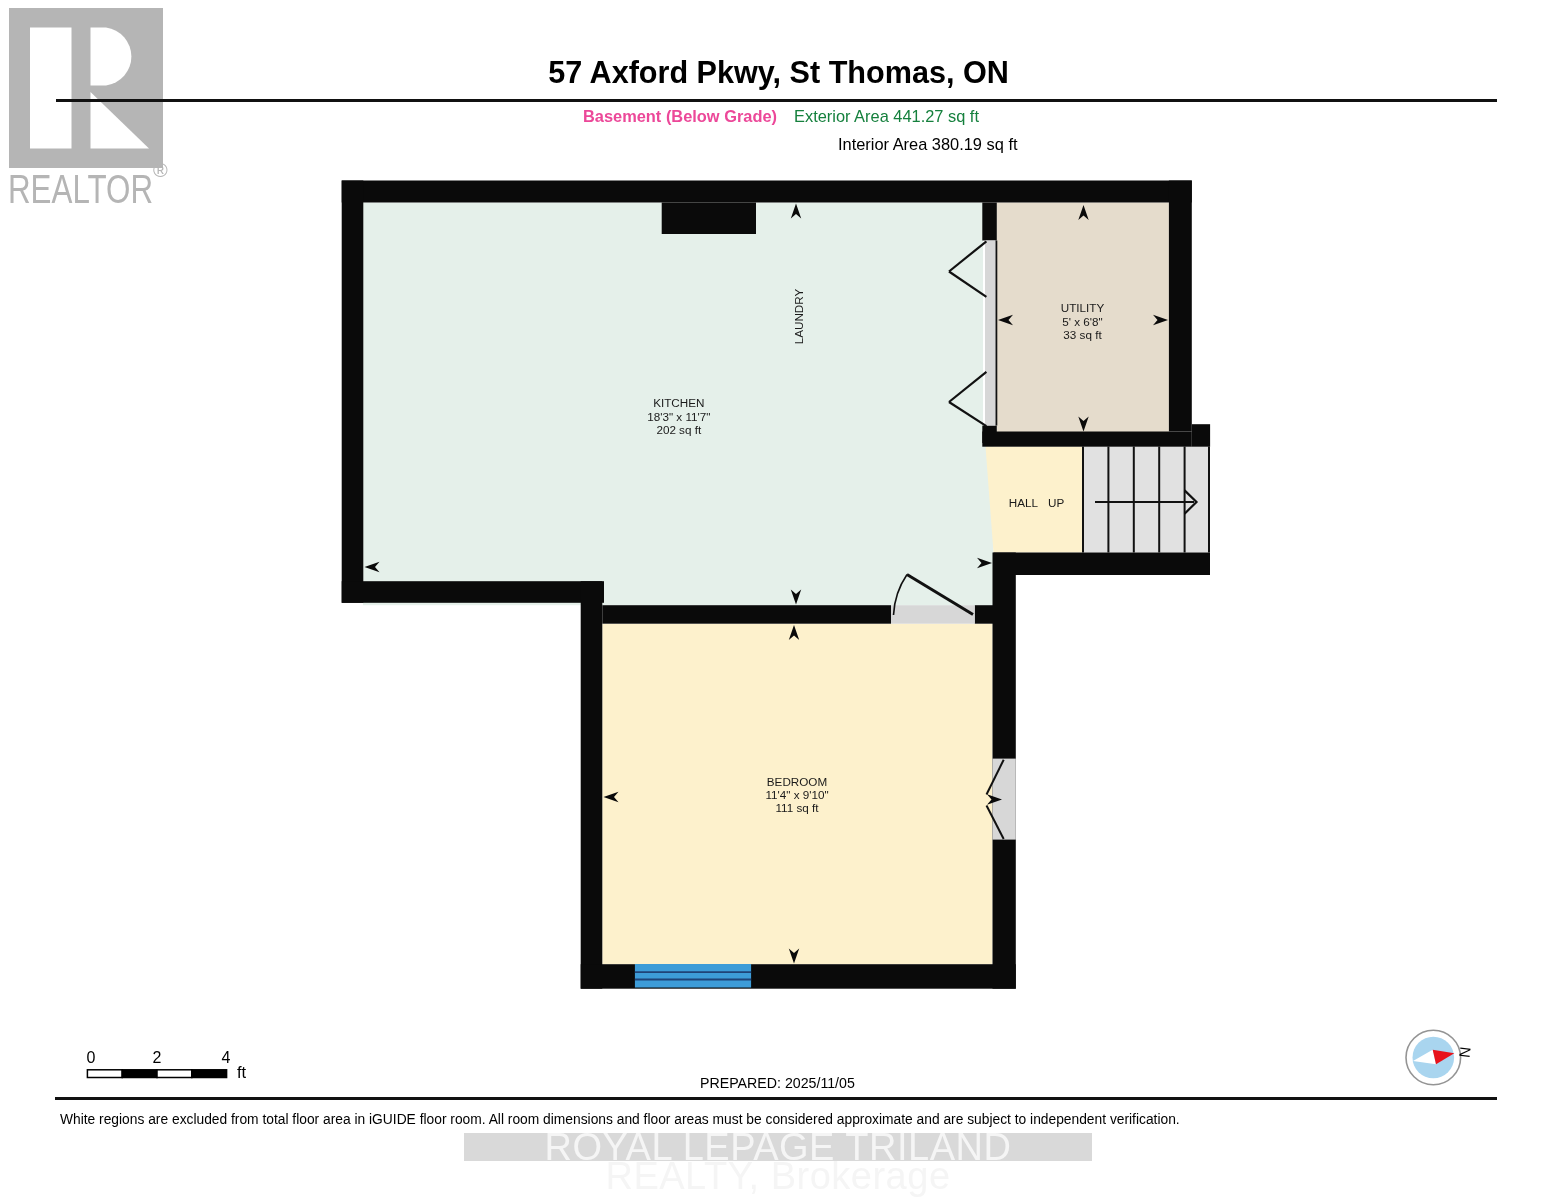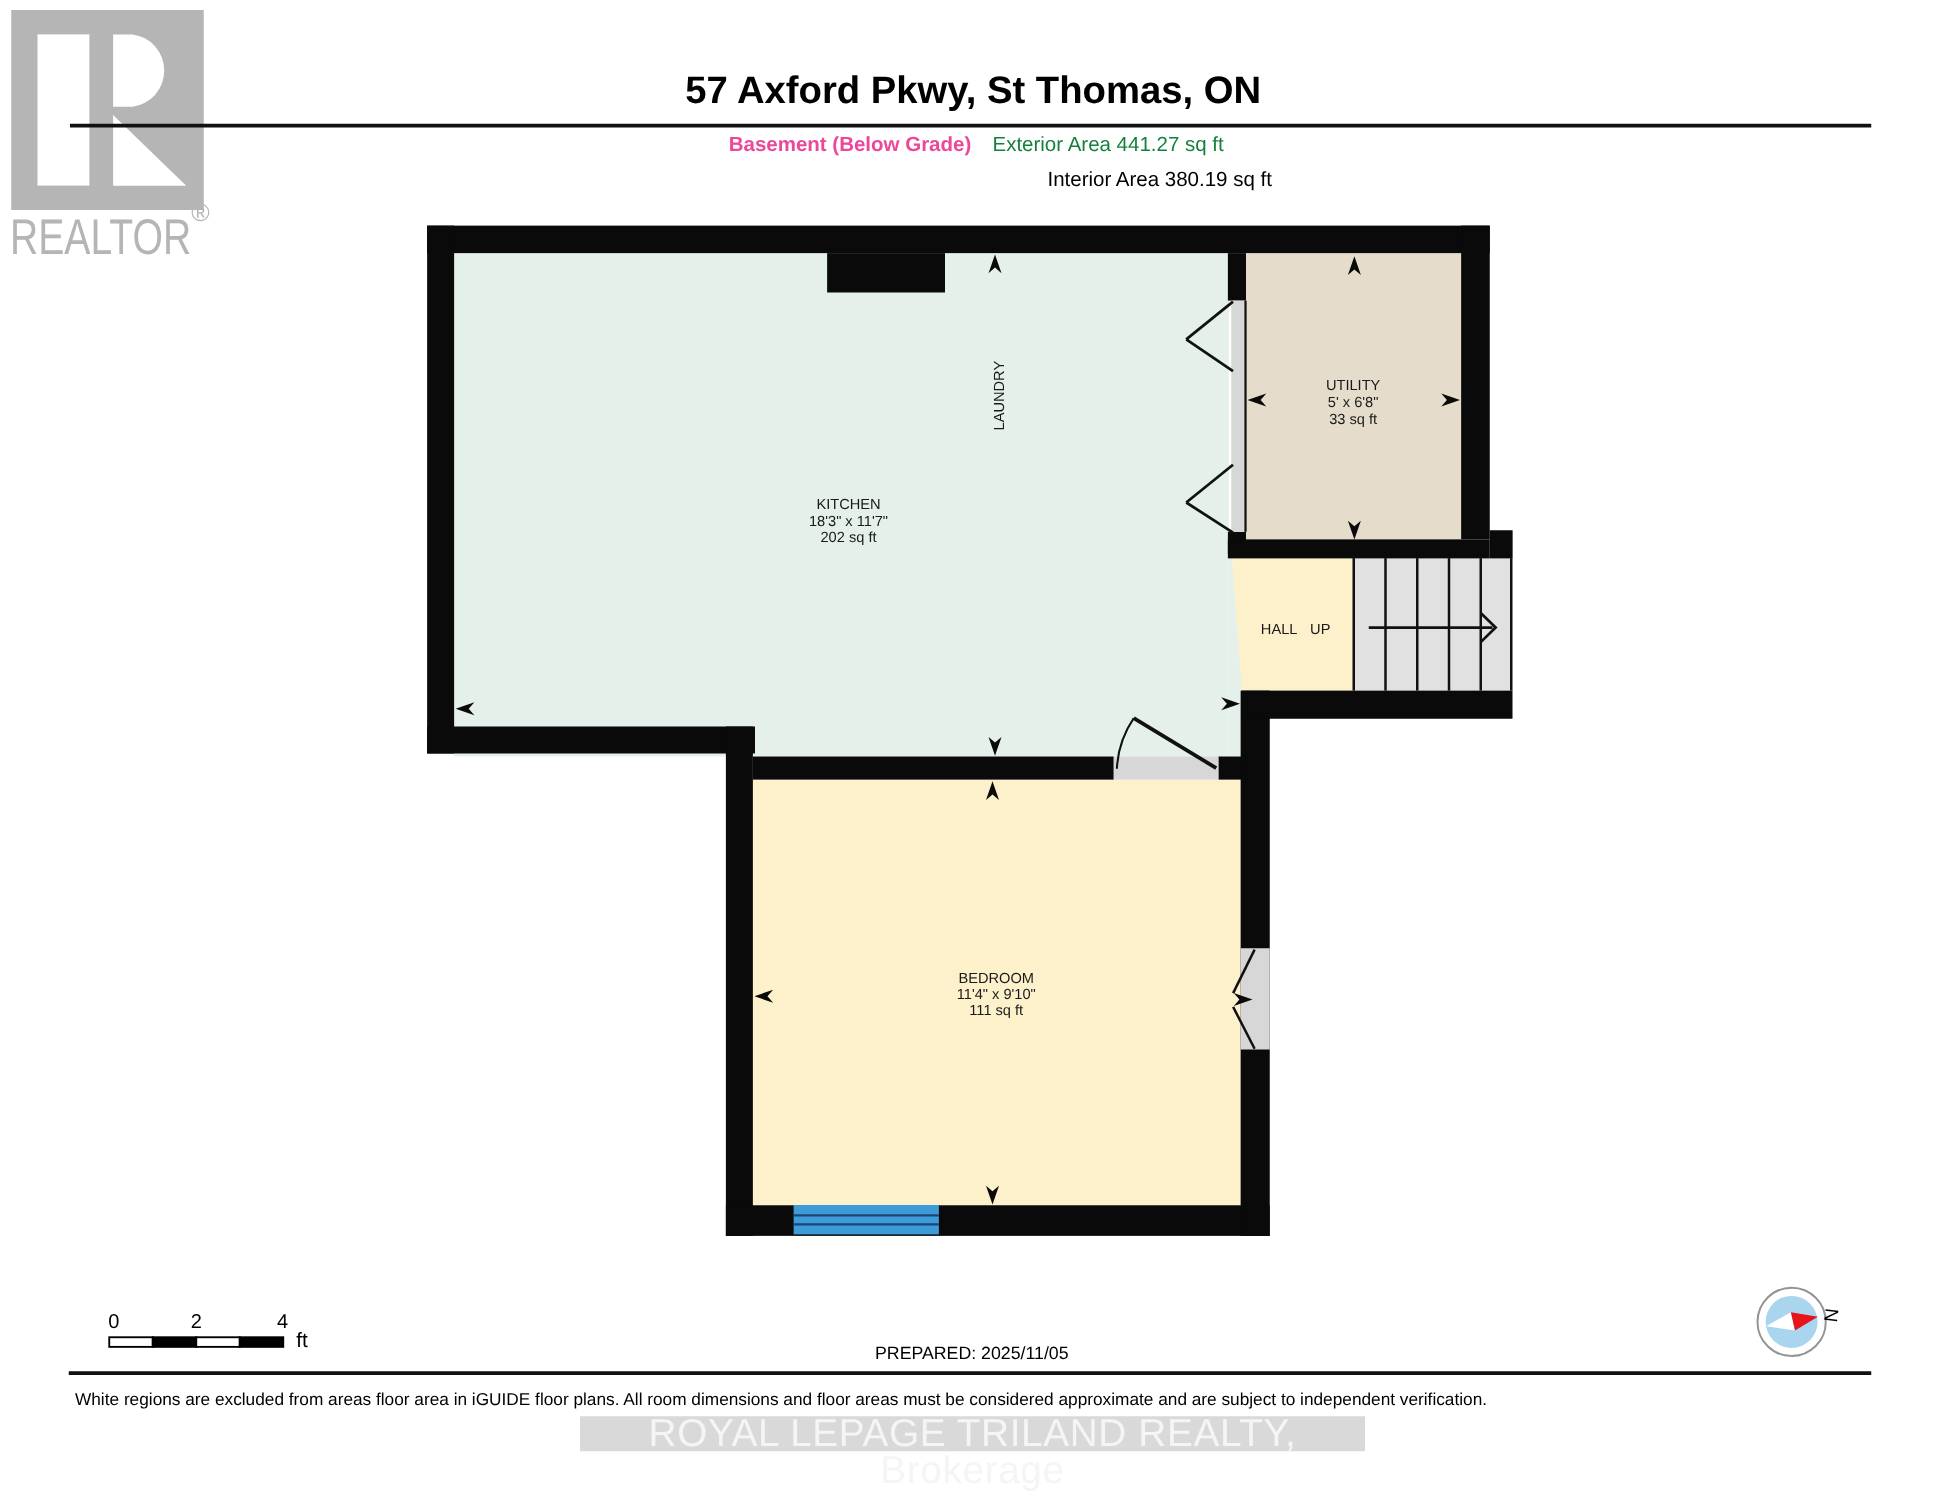--- a/index.html
+++ b/index.html
@@ -182,15 +182,15 @@
 <svg class="abs" style="left:1395px;top:1020px" width="95" height="80" viewBox="0 0 95 80">
   <circle cx="38.3" cy="37.5" r="27.3" fill="#ffffff" stroke="#949494" stroke-width="1.6"></circle>
   <circle cx="38.3" cy="37.5" r="20.8" fill="#a9d5ef"></circle>
   <polygon points="18,41 37.7,29.7 41,44.3" fill="#ffffff"></polygon>
   <polygon points="37.7,29.7 59.3,33.3 41,44.3" fill="#e8131b"></polygon>
   <text x="67" y="37" font-size="15" fill="#000" transform="rotate(97 71 31)">N</text>
 </svg>
 
 <div class="abs" style="left:55px;top:1097px;width:1442px;height:2.5px;background:#111;"></div>
 
-<div class="abs" style="left:60px;top:1112px;font-size:13.8px;color:#000;">White regions are excluded from areas floor area in iGUIDE floor plans. All room dimensions and floor areas must be considered approximate and are subject to independent verification.</div>
+<div class="abs" style="left:60px;top:1112px;font-size:13.8px;color:#000;">White regions are excluded from total floor area in iGUIDE floor room. All room dimensions and floor areas must be considered approximate and are subject to independent verification.</div>
 
-<div class="abs" style="left:464px;top:1133px;width:628px;height:28px;background:#d9d9d9;text-align:center;font-size:31px;letter-spacing:0.5px;color:#f5f5f5;line-height:28.5px;">ROYAL LEPAGE TRILAND REALTY, Brokerage</div>
+<div class="abs" style="left:464px;top:1133px;width:628px;height:28px;background:#d9d9d9;text-align:center;font-size:38px;letter-spacing:0.5px;color:#f5f5f5;line-height:28.5px;">ROYAL LEPAGE TRILAND REALTY, Brokerage</div>
 
 </body></html>

